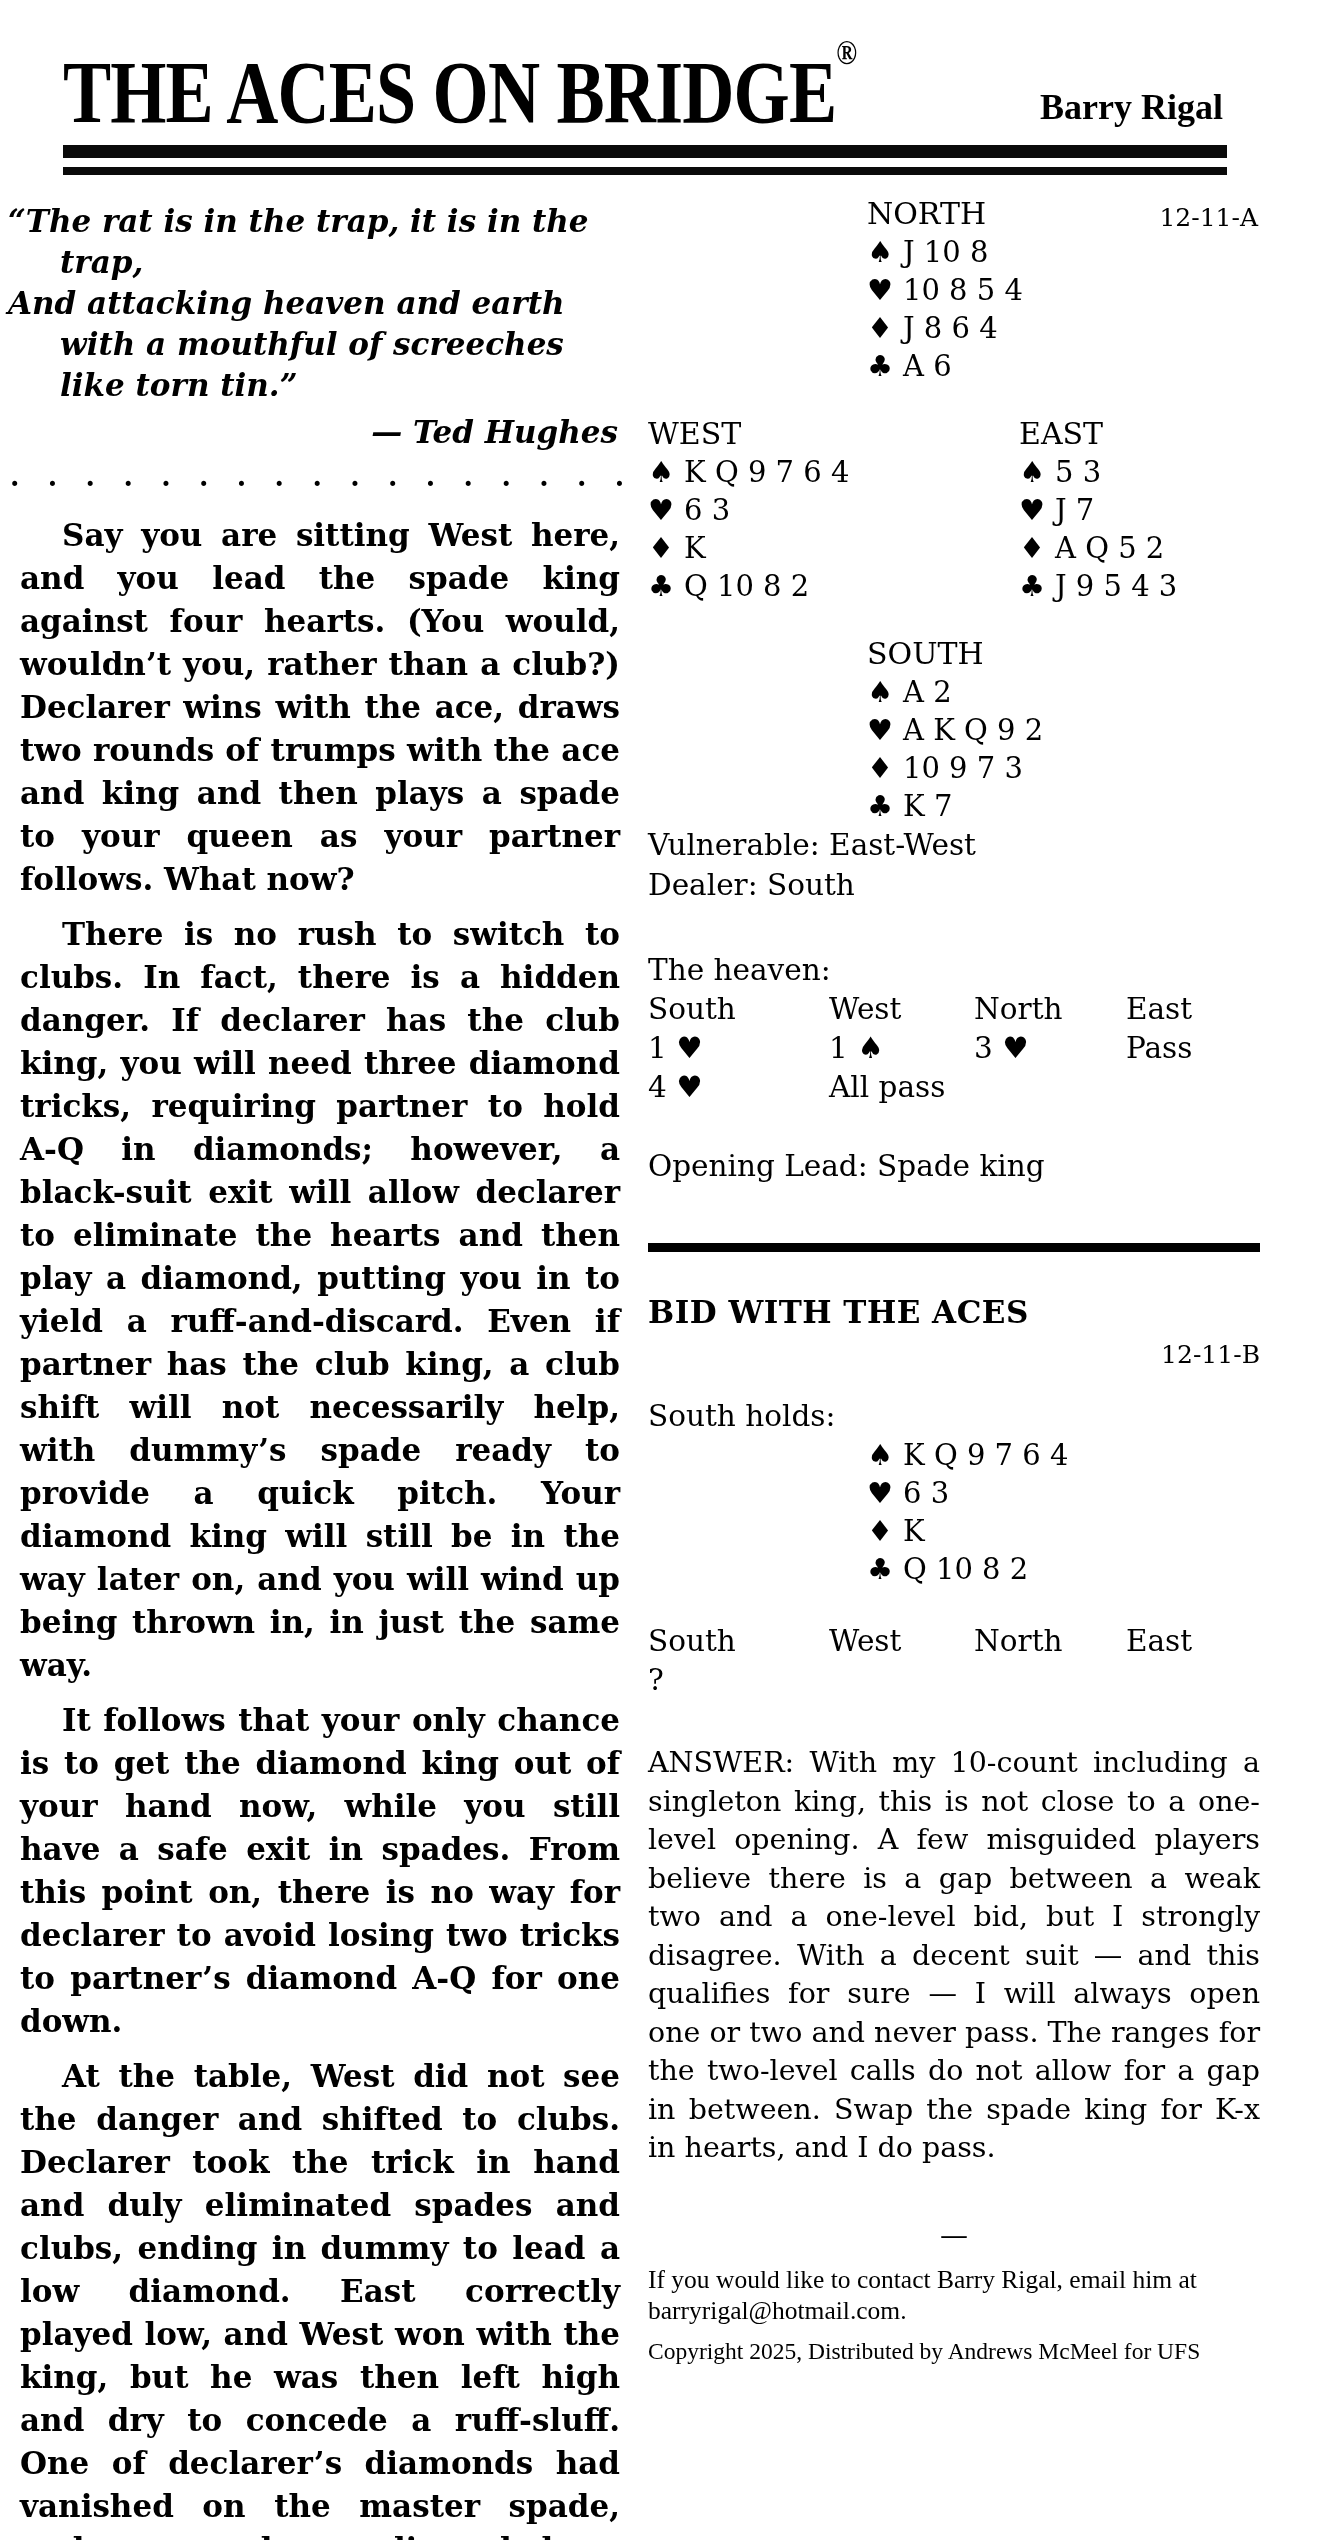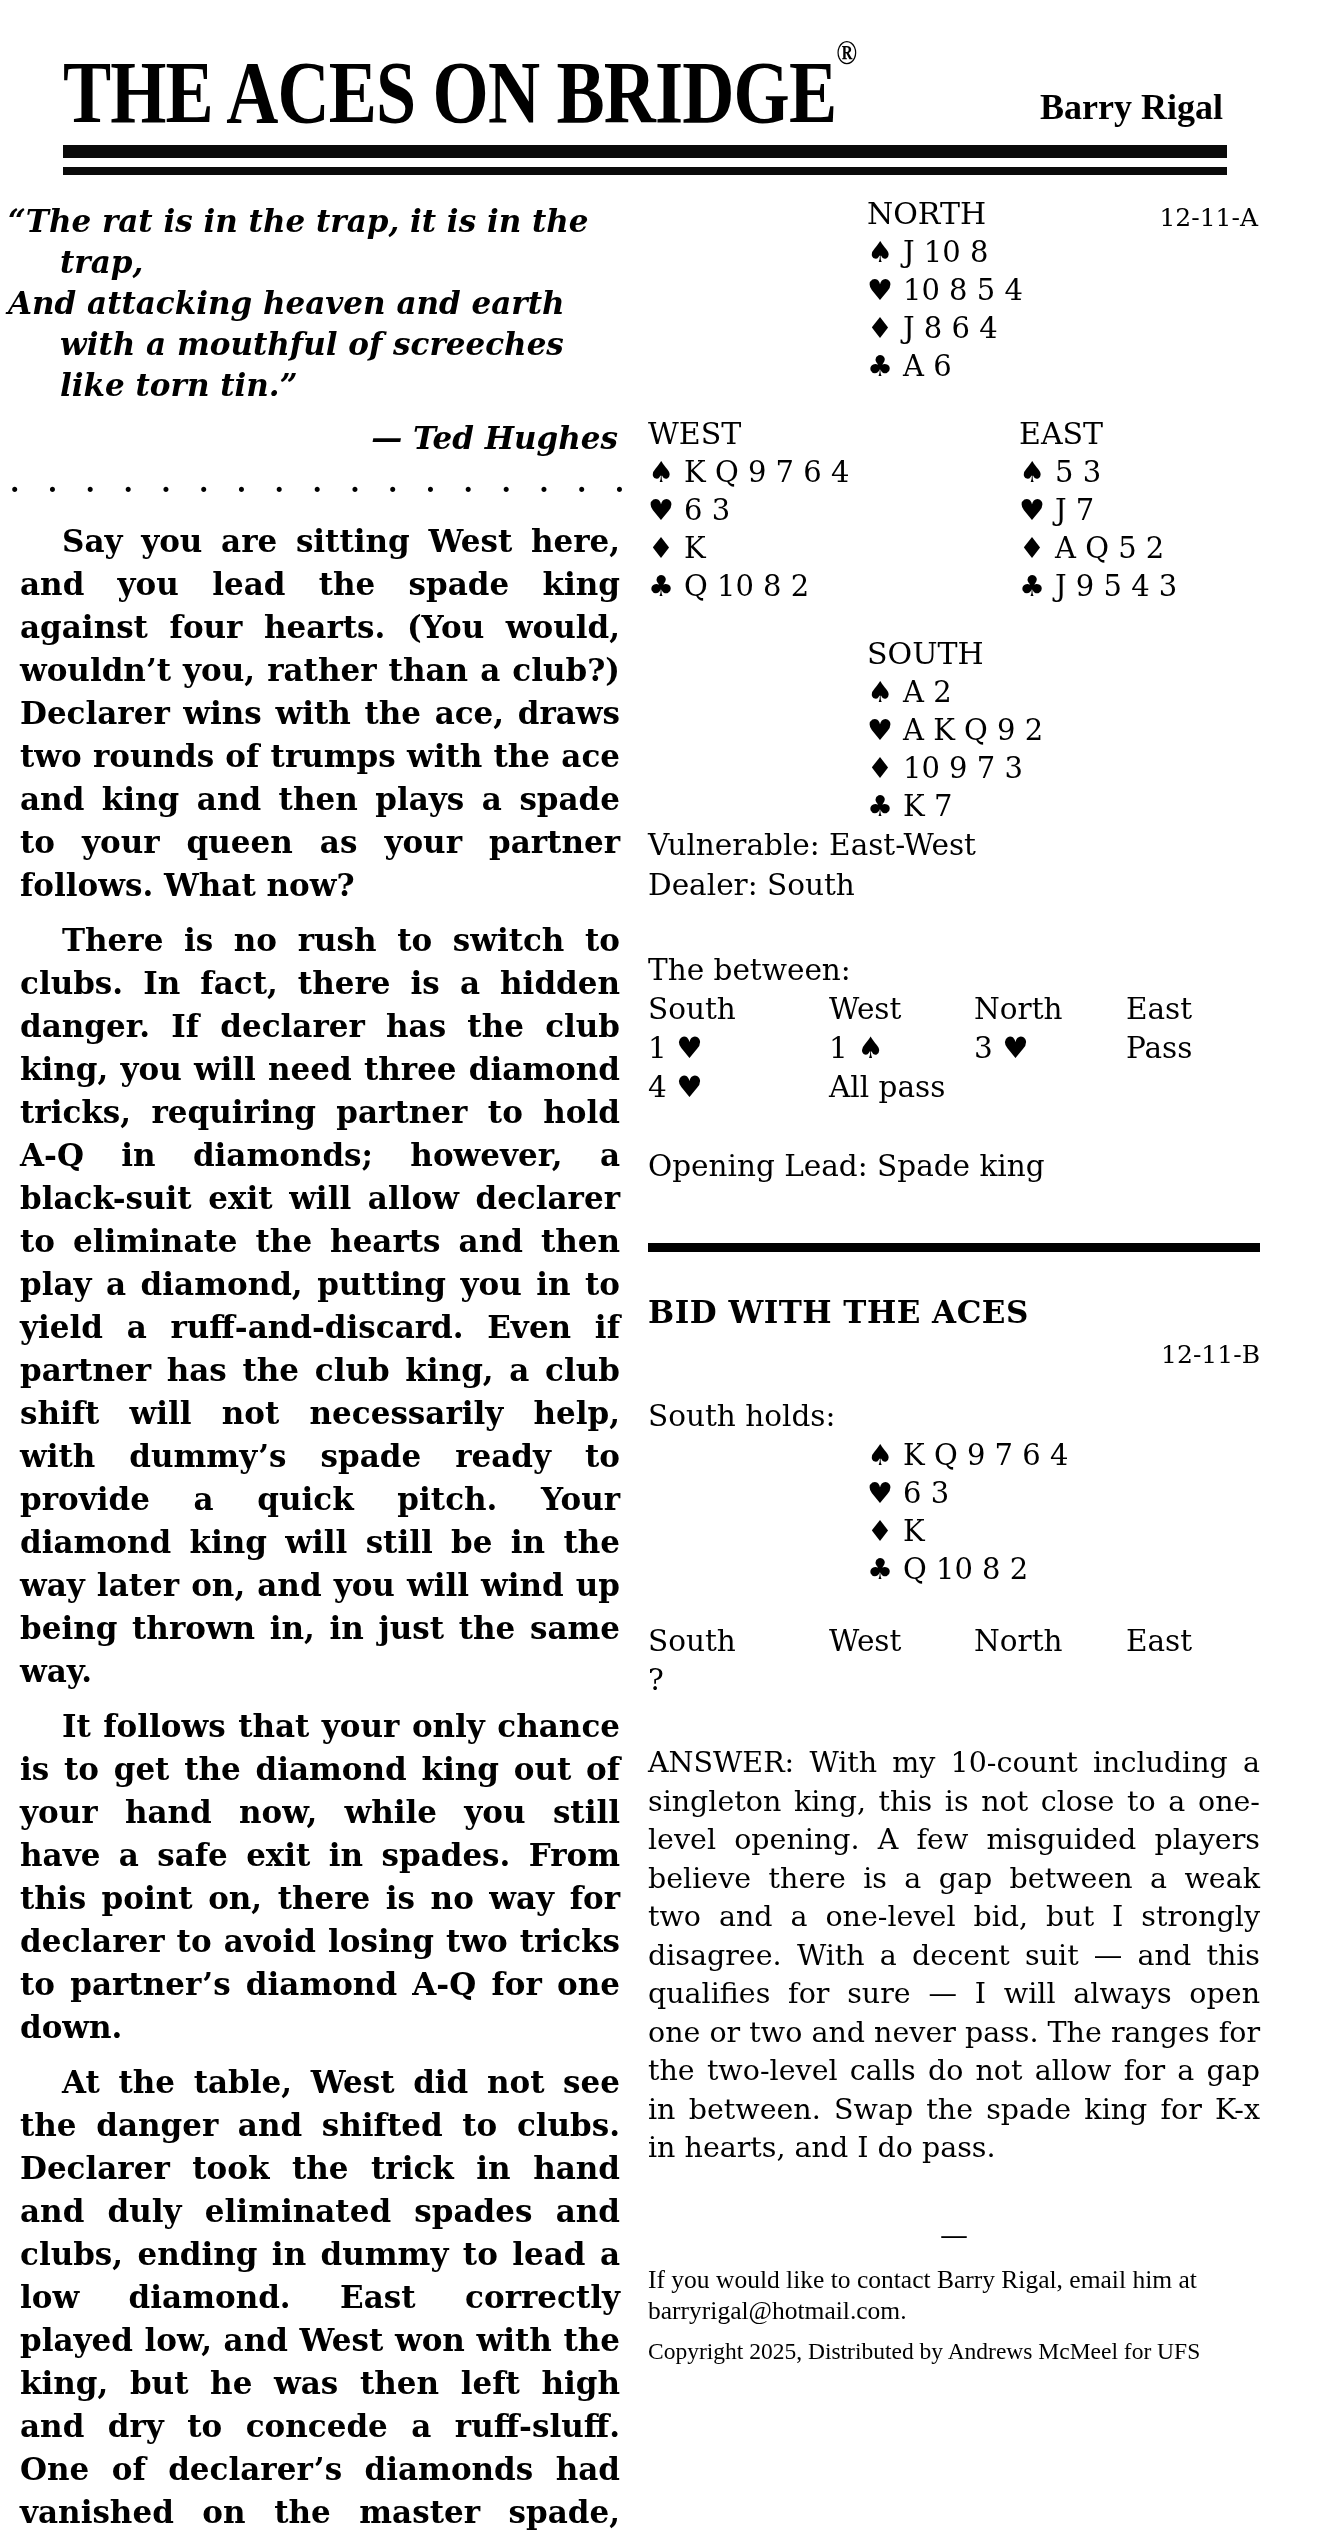--- a/index.html
+++ b/index.html
@@ -26,21 +26,21 @@
   .rule-2 { height:8px; margin-top:9px; }
 
   
   main { display:flex; padding-left:8px; }
   .left-col  { width:624px;font-weight:bold; }
   .right-col { width:612px; margin-left:16px; position:relative; }
 
   
   .quote { font-style:italic; font-size:31px; line-height:41px; margin-top:26px; }
   .quote .cont { padding-left:52px; }
-  .quote-attrib { text-align:right; padding-right:14px; margin-top:12px; }
+  .quote-attrib { text-align:right; padding-right:14px; margin-top:6px; }
   .dots {
     font-size:27px; letter-spacing:9.5px; white-space:nowrap; overflow:hidden;
     margin:8px 0 0 2px;
   }
 
   
   article { margin-top:22px; }
   article p {
     margin:12px; text-align:justify; text-indent:42px;
     font-size:31px; line-height:43px;
@@ -157,21 +157,21 @@
           <div class="card-row"><span class="suit">♥</span><span>A K Q 9 2</span></div>
           <div class="card-row"><span class="suit">♦</span><span>10 9 7 3</span></div>
           <div class="card-row"><span class="suit">♣</span><span>K 7</span></div>
         </div>
 
         <div class="meta">
           <div>Vulnerable: East-West</div>
           <div>Dealer: South</div>
         </div>
 
-        <div class="bidding-title">The between:</div>
+        <div class="bidding-title">The heaven:</div>
 
         <div class="bid-grid">
           <div>South</div>
           <div>West</div>
           <div>North</div>
           <div>East</div>
           <div>1 ♥</div>
           <div>1 ♠</div>
           <div>3 ♥</div>
           <div>Pass</div>

